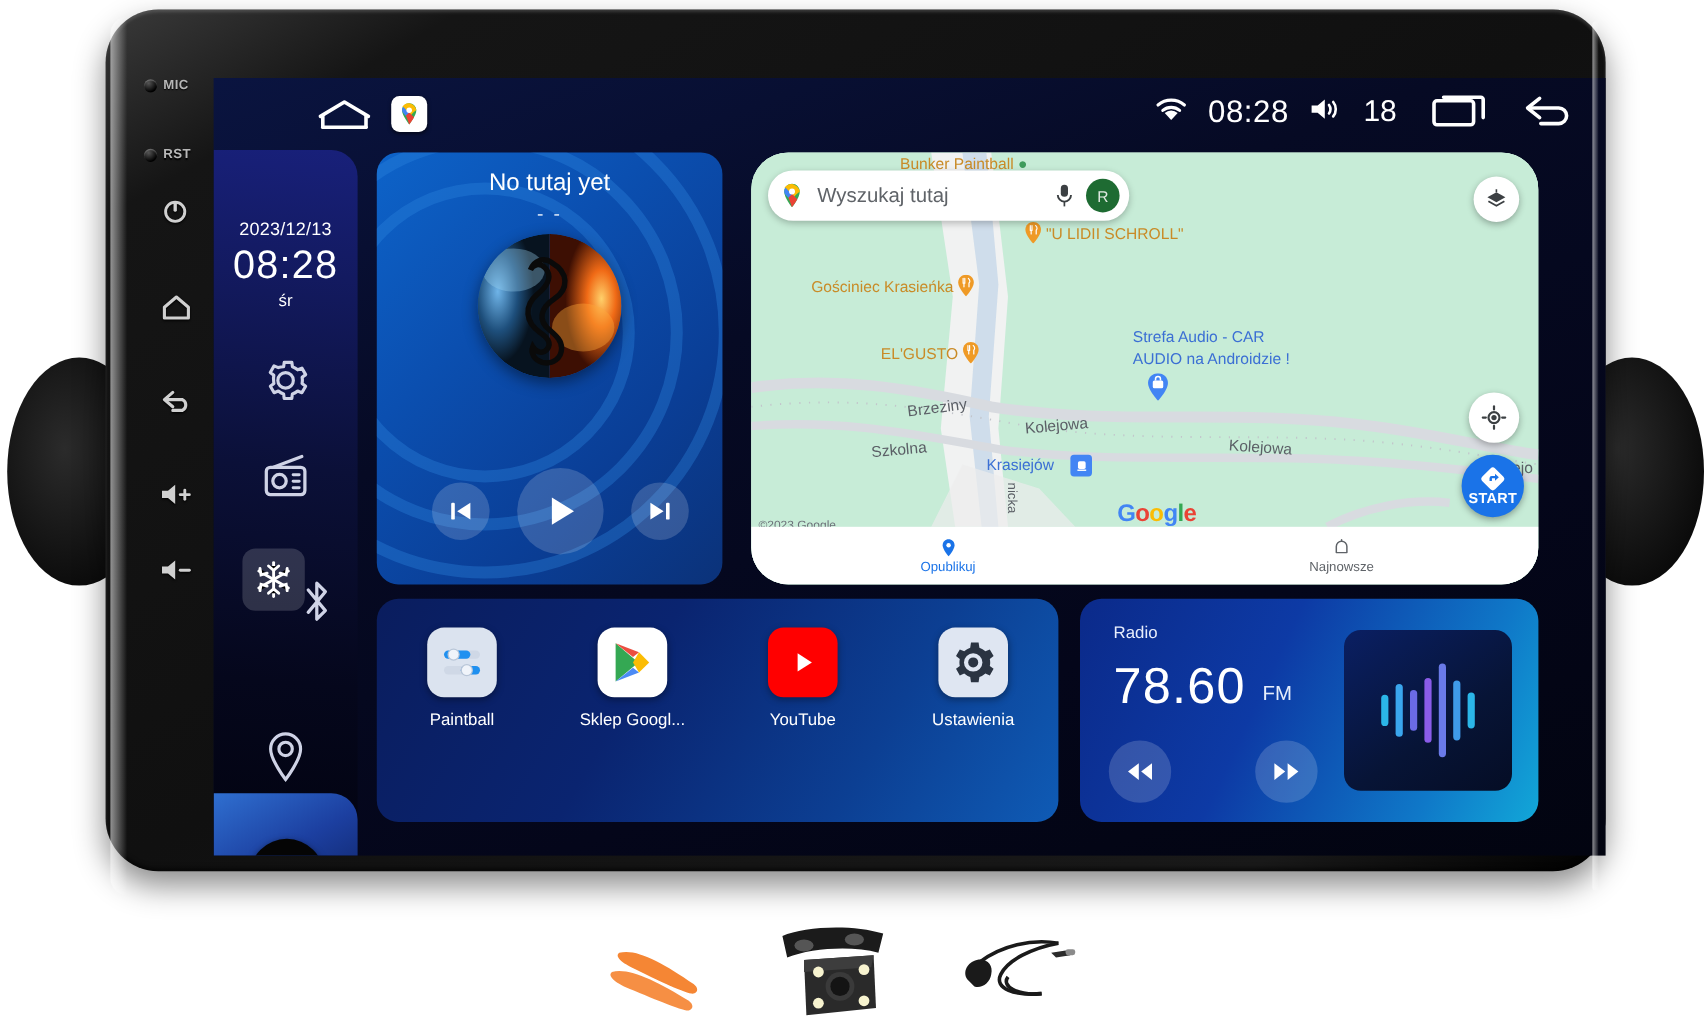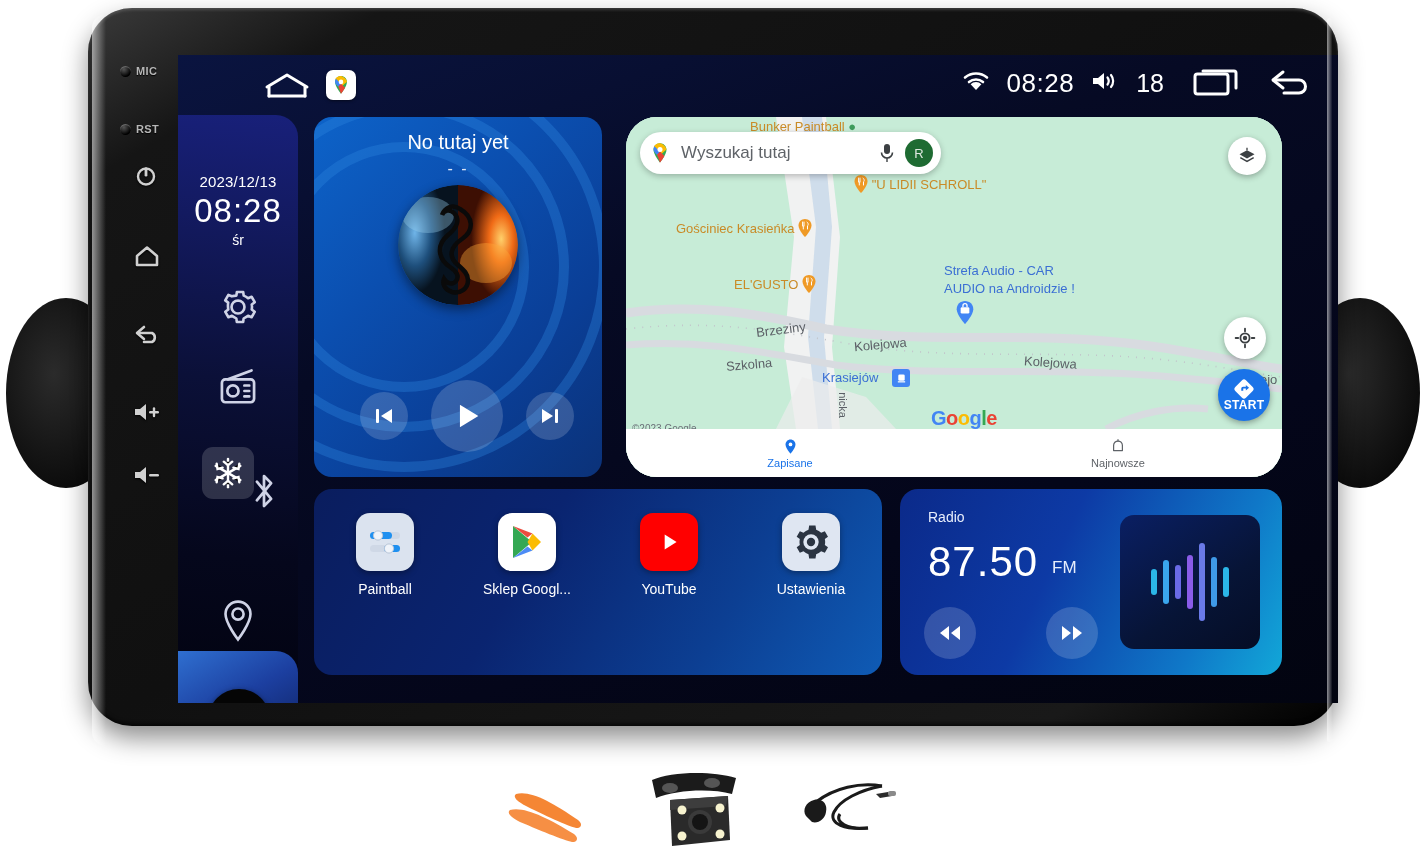--- a/index.html
+++ b/index.html
@@ -27,21 +27,21 @@
   .hwbtn{position:absolute;left:0;width:62px;height:30px;display:flex;align-items:center;
          gap:5px;color:#c9c9c9;}
   .hwlabel{font-size:11px;font-weight:bold;letter-spacing:.4px;color:#b7b7b7;
            text-shadow:0 1px 1px #000;}
   .pinhole{width:11px;height:11px;border-radius:50%;
            background:radial-gradient(circle at 35% 30%,#555,#000 70%);
            box-shadow:inset 0 1px 1px rgba(255,255,255,.3);}
   .hwicon{filter:drop-shadow(0 1px 1px #000);}
 
   
-  #screen{position:absolute;left:90px;top:47px;width:1160px;height:648px;overflow:hidden;
+  #screen{position:absolute;left:90px;top:57px;width:1160px;height:648px;overflow:hidden;
           background:linear-gradient(160deg,#0a1440 0%,#060a24 35%,#04061a 70%,#020410 100%);}
 
   
   #statusbar{position:absolute;left:0;top:0;width:100%;height:60px;}
   #homeicon{position:absolute;left:85px;top:16px;}
   #mapsicon{position:absolute;left:148px;top:15px;width:30px;height:30px;border-radius:7px;
             background:#fff;display:flex;align-items:center;justify-content:center;
             box-shadow:0 1px 3px rgba(0,0,0,.5);}
   #sysicons{position:absolute;right:24px;top:10px;display:flex;align-items:center;gap:16px;
             color:#fff;}
@@ -479,21 +479,21 @@
           </svg>
           <span id="startlabel">START</span>
         </div>
 
         <div id="mapnav">
           <div class="navitem active">
             <svg width="17" height="17" viewBox="0 0 24 24">
               <path d="M12 2c-3.9 0-7 3.1-7 7 0 5.2 7 13 7 13s7-7.8 7-13c0-3.9-3.1-7-7-7z" fill="#1a73e8"></path>
               <circle cx="12" cy="9" r="2.6" fill="#fff"></circle>
             </svg>
-            <span>Zapisane</span>
+            <span>Opublikuj</span>
           </div>
           <div class="navitem">
             <svg width="16" height="17" viewBox="0 0 20 22">
               <path d="M10 2.2 V4" stroke="#5f6368" stroke-width="1.6" stroke-linecap="round"></path>
               <path d="M4.3 16.2 V9.6 a5.7 5.7 0 0 1 11.4 0 v6.6 Z" fill="none" stroke="#5f6368" stroke-width="1.6" stroke-linejoin="round"></path>
             </svg>
             <span>Najnowsze</span>
           </div>
         </div>
       </div>
@@ -548,21 +548,21 @@
             </div>
             <span class="applabel">Ustawienia</span>
           </div>
 
         </div>
       </div>
 
       <div class="card" id="radiocard">
         <div id="radiolabel">Radio</div>
         <div id="freqwrap">
-          <span id="freq">87.50</span>
+          <span id="freq">78.60</span>
           <span id="freqband">FM</span>
         </div>
         <div class="rctl" id="rprev">
           <svg width="24" height="20" viewBox="0 0 24 20">
             <path d="M11 3 L11 17 L2 10 Z" fill="#fff"></path>
             <path d="M22 3 L22 17 L13 10 Z" fill="#fff"></path>
           </svg>
         </div>
         <div class="rctl" id="rnext">
           <svg width="24" height="20" viewBox="0 0 24 20">

